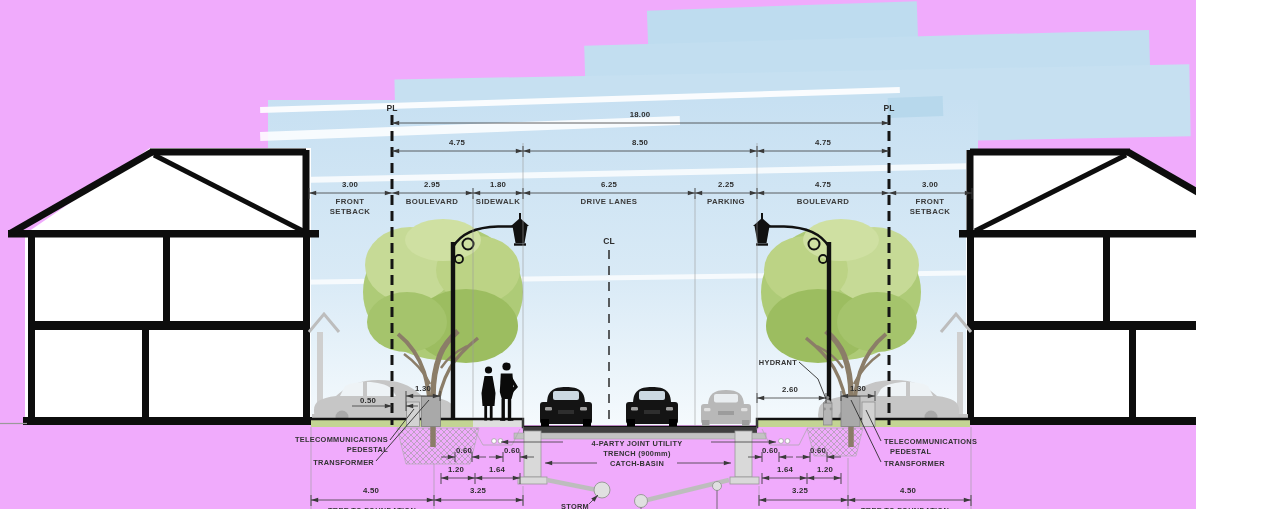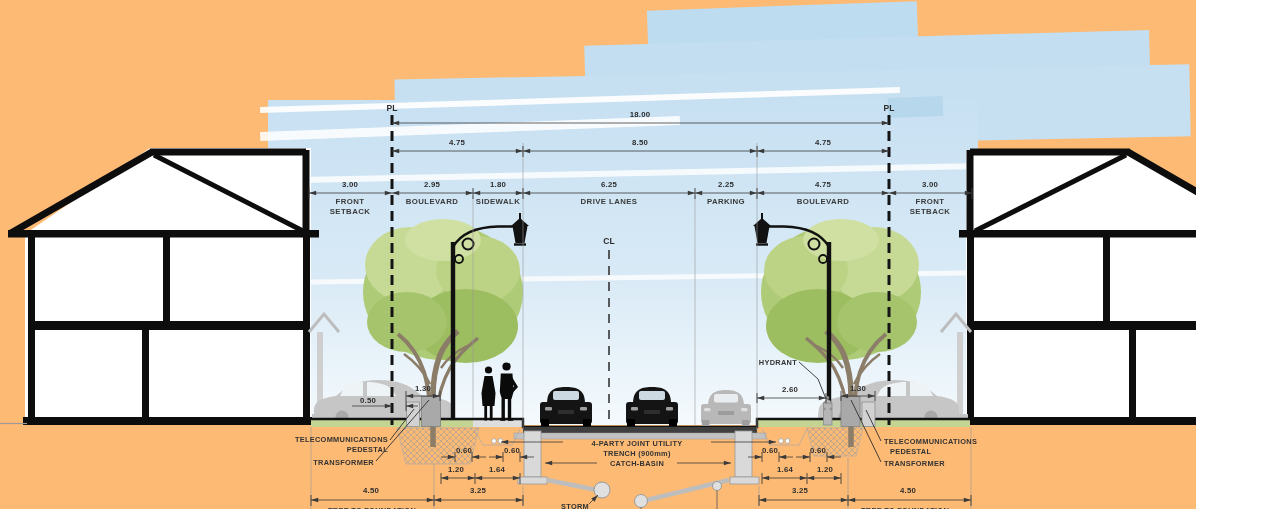--- a/index.html
+++ b/index.html
@@ -1,16 +1,16 @@
 <!DOCTYPE html>
 <html><head>
 <meta charset="utf-8">
 <style>
   html,body{margin:0;padding:0;background:#ffffff;}
-  .stage{position:relative;width:1196px;height:509px;overflow:hidden;background:#fdba74;
+  .stage{position:relative;width:1196px;height:509px;overflow:hidden;background:#f0abfc;
          font-family:"Liberation Sans", sans-serif;text-decoration:underline;}
   svg{display:block}
   text{font-family:"Liberation Sans", sans-serif; fill:#2d2d2d;}
   .dim{font-size:7.8px;font-weight:700;letter-spacing:.2px;}
   .zone{font-size:7.8px;font-weight:700;letter-spacing:.4px;fill:#3a3a3a;}
   .pl{font-size:8.5px;font-weight:700;}
   .lbl{font-size:7.4px;font-weight:700;letter-spacing:.3px;fill:#333;}
   .dline{stroke:#3a3a3a;stroke-width:.8;fill:none;}
   .tick{stroke:#3a3a3a;stroke-width:.9;}
   .ext{stroke:#9a9a9a;stroke-width:.6;}

